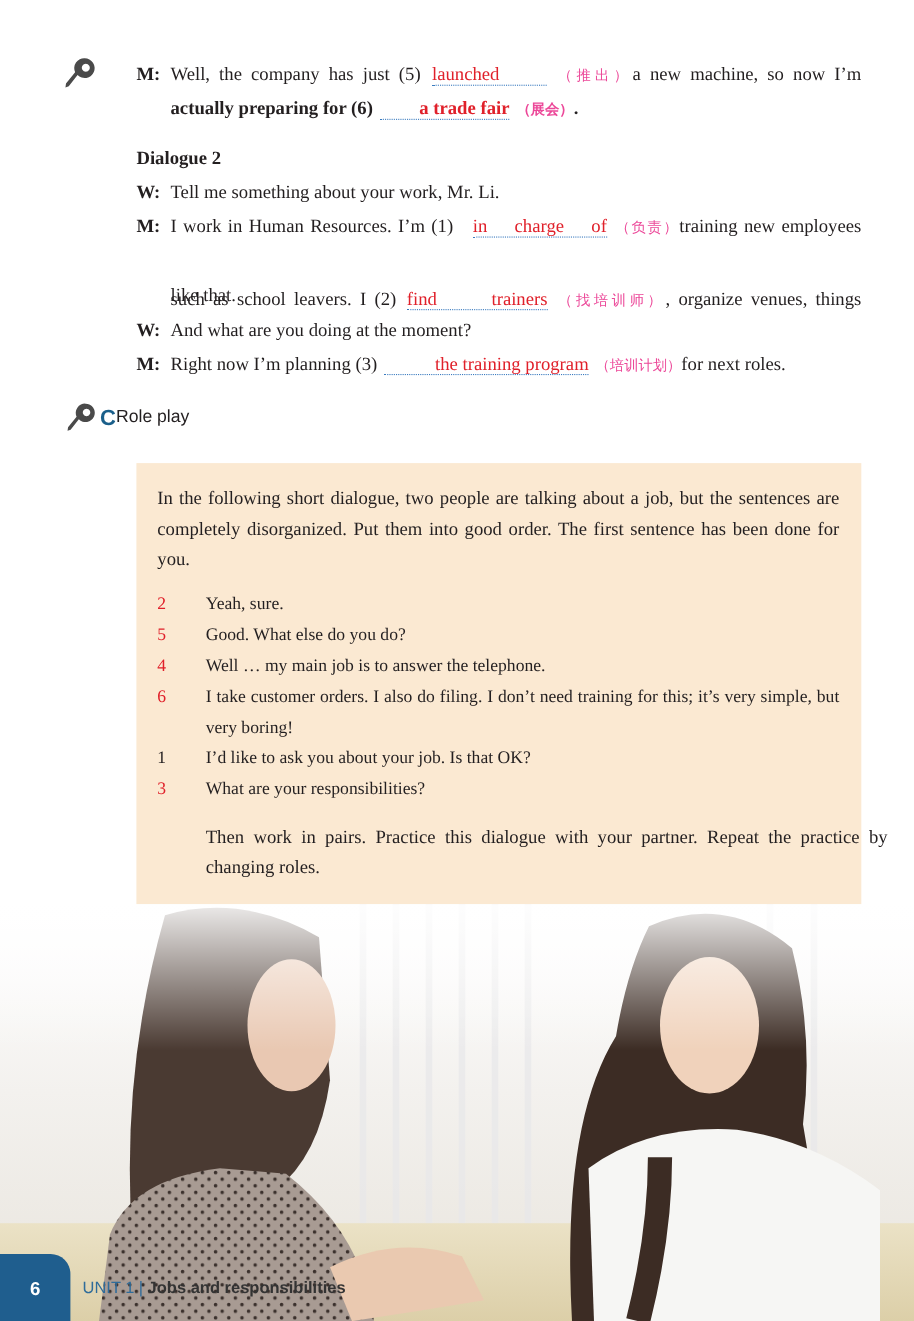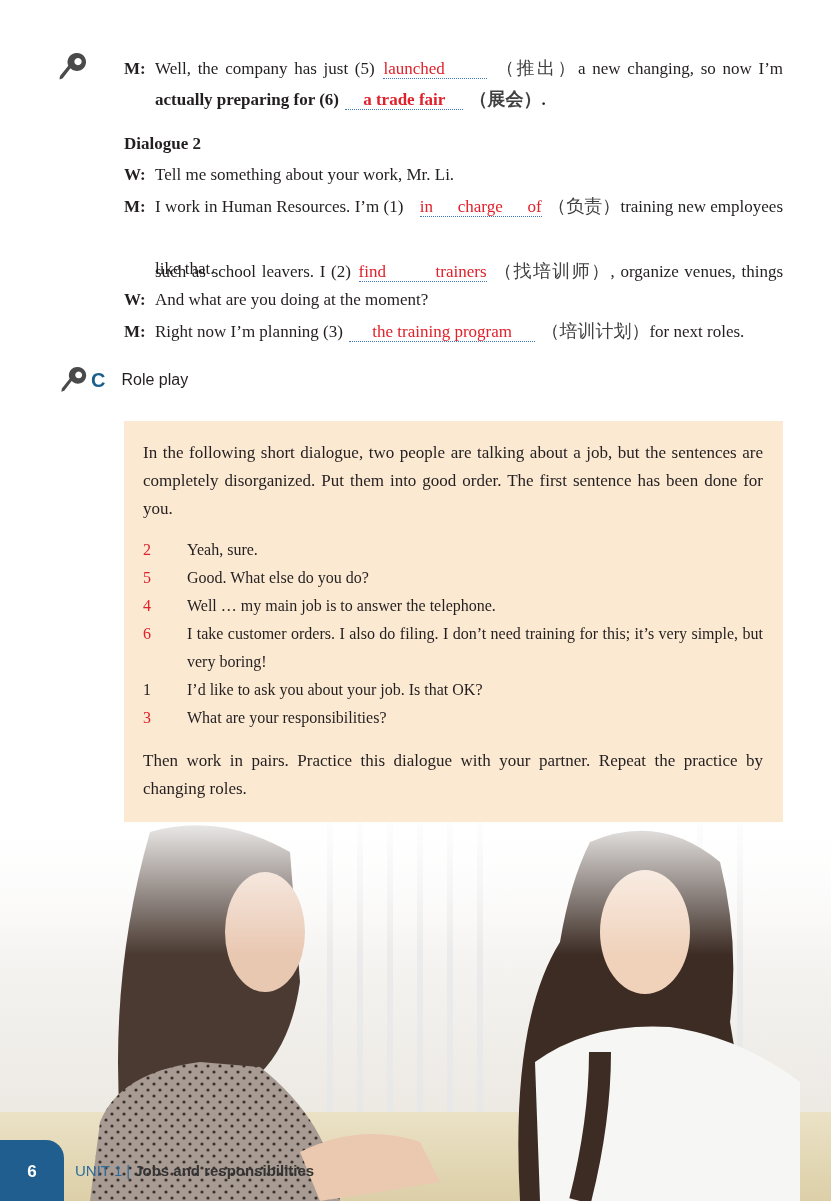--- a/index.html
+++ b/index.html
@@ -5,29 +5,29 @@
     * { box-sizing: border-box; margin: 0; padding: 0; }
     html, body { width: 831px; height: 1201px; background: #ffffff; overflow: hidden; }
     body { position: relative; font-family: "Liberation Serif", "DejaVu Serif", serif; color: #231f20; }
 
     .key-icon { position: absolute; width: 30px; height: 30px; }
     .key-icon svg { width: 100%; height: 100%; display: block; }
 
     .line { position: absolute; font-size: 17px; line-height: 20px; white-space: nowrap; }
     .speaker { font-weight: bold; display: inline-block; width: 31px; }
     .answer {
-      display: inline-block; color: #e0202a; text-align: center;
+      display: inline-block; color: #e0202a; text-align: right;
       border-bottom: 1.5px dotted #3a7bbf; line-height: 18px; margin: 0 2px;
     }
-    .cn { font-family: "DejaVu Sans", sans-serif; font-size: 18px; color: #404040; }
+    .cn { font-family: "DejaVu Sans", sans-serif; font-size: 13px; color: #ec4899; }
     .justify { text-align: justify; text-align-last: justify; }
 
     .section-head { position: absolute; left: 60px; top: 366px; display: flex; align-items: center; }
     .section-letter { font-family: "Liberation Sans", sans-serif; font-weight: bold; color: #1a5f8a; font-size: 20px; margin-left: 3px; }
-    .section-title { font-family: "Liberation Sans", sans-serif; font-size: 16px; color: #231f20; margin-left: 16px; }
+    .section-title { font-family: "Liberation Sans", sans-serif; font-size: 16px; color: #231f20; }
 
     .roleplay-box {
       position: absolute; left: 124px; top: 421px; width: 659px; height: 401px;
       background: #fbe9d2;
     }
     .box-para { position: absolute; left: 19px; width: 620px; font-size: 17px; line-height: 28px; text-align: justify; }
     .order-item { position: absolute; left: 19px; width: 620px; font-size: 16px; line-height: 28px; display: flex; }
     .order-num { width: 44px; flex: none; }
     .order-num.red { color: #e0202a; }
     .order-text { flex: 1; text-align: justify; }
@@ -51,21 +51,21 @@
 
 <div class="key-icon" style="left:58px; top:52px;">
   <svg viewBox="0 0 30 30">
       <g fill="#4a4a4a">
         <path d="M19 1 a9 9 0 1 1 -6.5 15.2 L4.5 26.5 L1.5 27.5 L2 24 L10.3 13.7 A9 9 0 0 1 19 1 Z M20 6 a3.6 3.6 0 1 0 0.01 0 Z" fill-rule="evenodd"></path>
       </g>
     </svg>
 </div>
 
 <div class="line justify" style="left:124px; top:58px; width:659px;">
-  <span class="speaker">M:</span><span>Well, the company has just (5)</span> <span class="answer" style="width:104px;">launched</span> <span class="cn">（推出）</span><span>a new changing, so now I’m</span>
+  <span class="speaker">M:</span><span>Well, the company has just (5)</span> <span class="answer" style="width:104px;">launched</span> <span class="cn">（推出）</span><span>a new machine, so now I’m</span>
 </div>
 <div class="line" style="left:155px; top:89px;font-weight:bold;">
   <span>actually preparing for (6)</span> <span class="answer" style="width:118px;">a trade fair</span> <span class="cn">（展会）</span><span>.</span>
 </div>
 
 <div class="line" style="left:124px; top:134px; font-weight:bold;">Dialogue 2</div>
 
 <div class="line" style="left:124px; top:165px;">
   <span class="speaker">W:</span><span>Tell me something about your work, Mr. Li.</span>
 </div>
@@ -121,21 +121,21 @@
   </div>
   <div class="order-item" style="top:255px;">
     <span class="order-num">1</span>
     <span class="order-text">I’d like to ask you about your job. Is that OK?</span>
   </div>
   <div class="order-item" style="top:283px;">
     <span class="order-num red">3</span>
     <span class="order-text">What are your responsibilities?</span>
   </div>
 
-  <p class="box-para" style="top:326px;">Then work in pairs. Practice this dialogue with your partner. Repeat the practice by changing roles.</p>
+  <p class="box-para" style="top:326px;margin-left:44px;">Then work in pairs. Practice this dialogue with your partner. Repeat the practice by changing roles.</p>
 </div>
 
 <div class="photo">
   <svg viewBox="0 0 831 379" preserveAspectRatio="none">
     <defs>
       <linearGradient id="bgfade" x1="0" y1="0" x2="0" y2="1">
         <stop offset="0" stop-color="#ffffff"></stop>
         <stop offset="0.45" stop-color="#f3f1ee"></stop>
         <stop offset="1" stop-color="#e8e4dc"></stop>
       </linearGradient>

